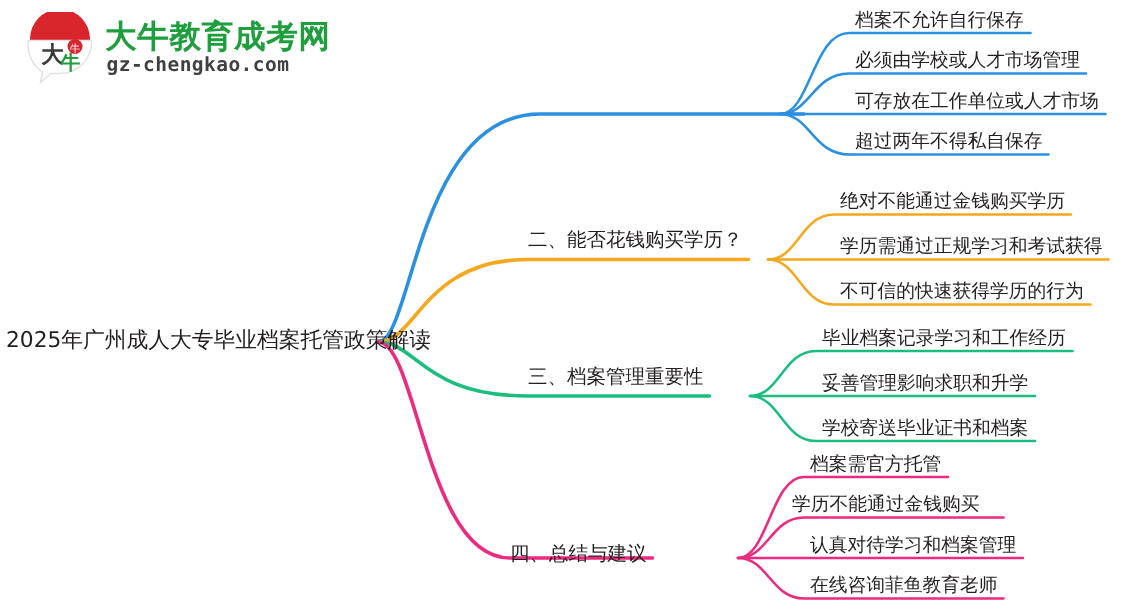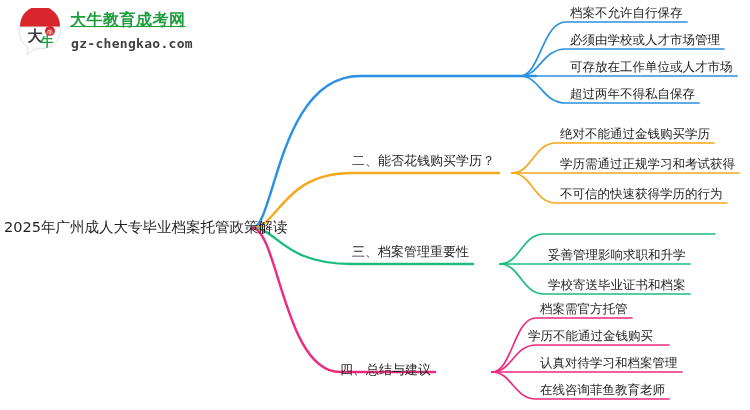--- a/index.html
+++ b/index.html
@@ -10,24 +10,23 @@
     overflow:hidden;
     position:relative;
   }
   #stage{position:absolute;left:0;top:0;width:750px;height:410px;}
 
   
   #logo{position:absolute;left:14px;top:6px;width:190px;height:52px;}
   #logo-mark{position:absolute;left:0;top:2px;width:52px;height:48px;}
   #logo-text-cn{
     position:absolute;left:56px;top:4px;
-    font-size:16px;font-weight:bold;color:#1f9e3e;
+    font-size:21px;font-weight:bold;color:#1f9e3e;
     letter-spacing:0.5px;white-space:nowrap;
     font-family:"DejaVu Sans","Liberation Sans",sans-serif;
-    text-decoration:underline;
   }
   #logo-text-url{
     position:absolute;left:57px;top:30px;
     font-size:13px;font-weight:bold;color:#404040;
     letter-spacing:0.3px;white-space:nowrap;
     font-family:"DejaVu Sans Mono","Liberation Mono",monospace;
   }
 
   
   #wires{position:absolute;left:0;top:0;width:750px;height:410px;}
@@ -101,20 +100,21 @@
   <div class="node-text leaf-label" style="left:570px;top:34px;">必须由学校或人才市场管理</div>
   <div class="node-text leaf-label" style="left:570px;top:61px;">可存放在工作单位或人才市场</div>
   <div class="node-text leaf-label" style="left:570px;top:88px;">超过两年不得私自保存</div>
 
   <div class="node-text branch-label" style="left:352px;top:154px;">二、能否花钱购买学历？</div>
   <div class="node-text leaf-label" style="left:560px;top:128px;">绝对不能通过金钱购买学历</div>
   <div class="node-text leaf-label" style="left:560px;top:158px;">学历需通过正规学习和考试获得</div>
   <div class="node-text leaf-label" style="left:560px;top:188px;">不可信的快速获得学历的行为</div>
 
   <div class="node-text branch-label" style="left:352px;top:245px;">三、档案管理重要性</div>
+  <div class="node-text leaf-label" style="left:548px;top:219px;">毕业档案记录学习和工作经历</div>
   <div class="node-text leaf-label" style="left:548px;top:249px;">妥善管理影响求职和升学</div>
   <div class="node-text leaf-label" style="left:548px;top:279px;">学校寄送毕业证书和档案</div>
 
   <div class="node-text branch-label" style="left:340px;top:363px;">四、总结与建议</div>
   <div class="node-text leaf-label" style="left:540px;top:303px;">档案需官方托管</div>
   <div class="node-text leaf-label" style="left:528px;top:330px;">学历不能通过金钱购买</div>
   <div class="node-text leaf-label" style="left:540px;top:357px;text-align:right;">认真对待学习和档案管理</div>
   <div class="node-text leaf-label" style="left:540px;top:384px;">在线咨询菲鱼教育老师</div>
 
 </div>

